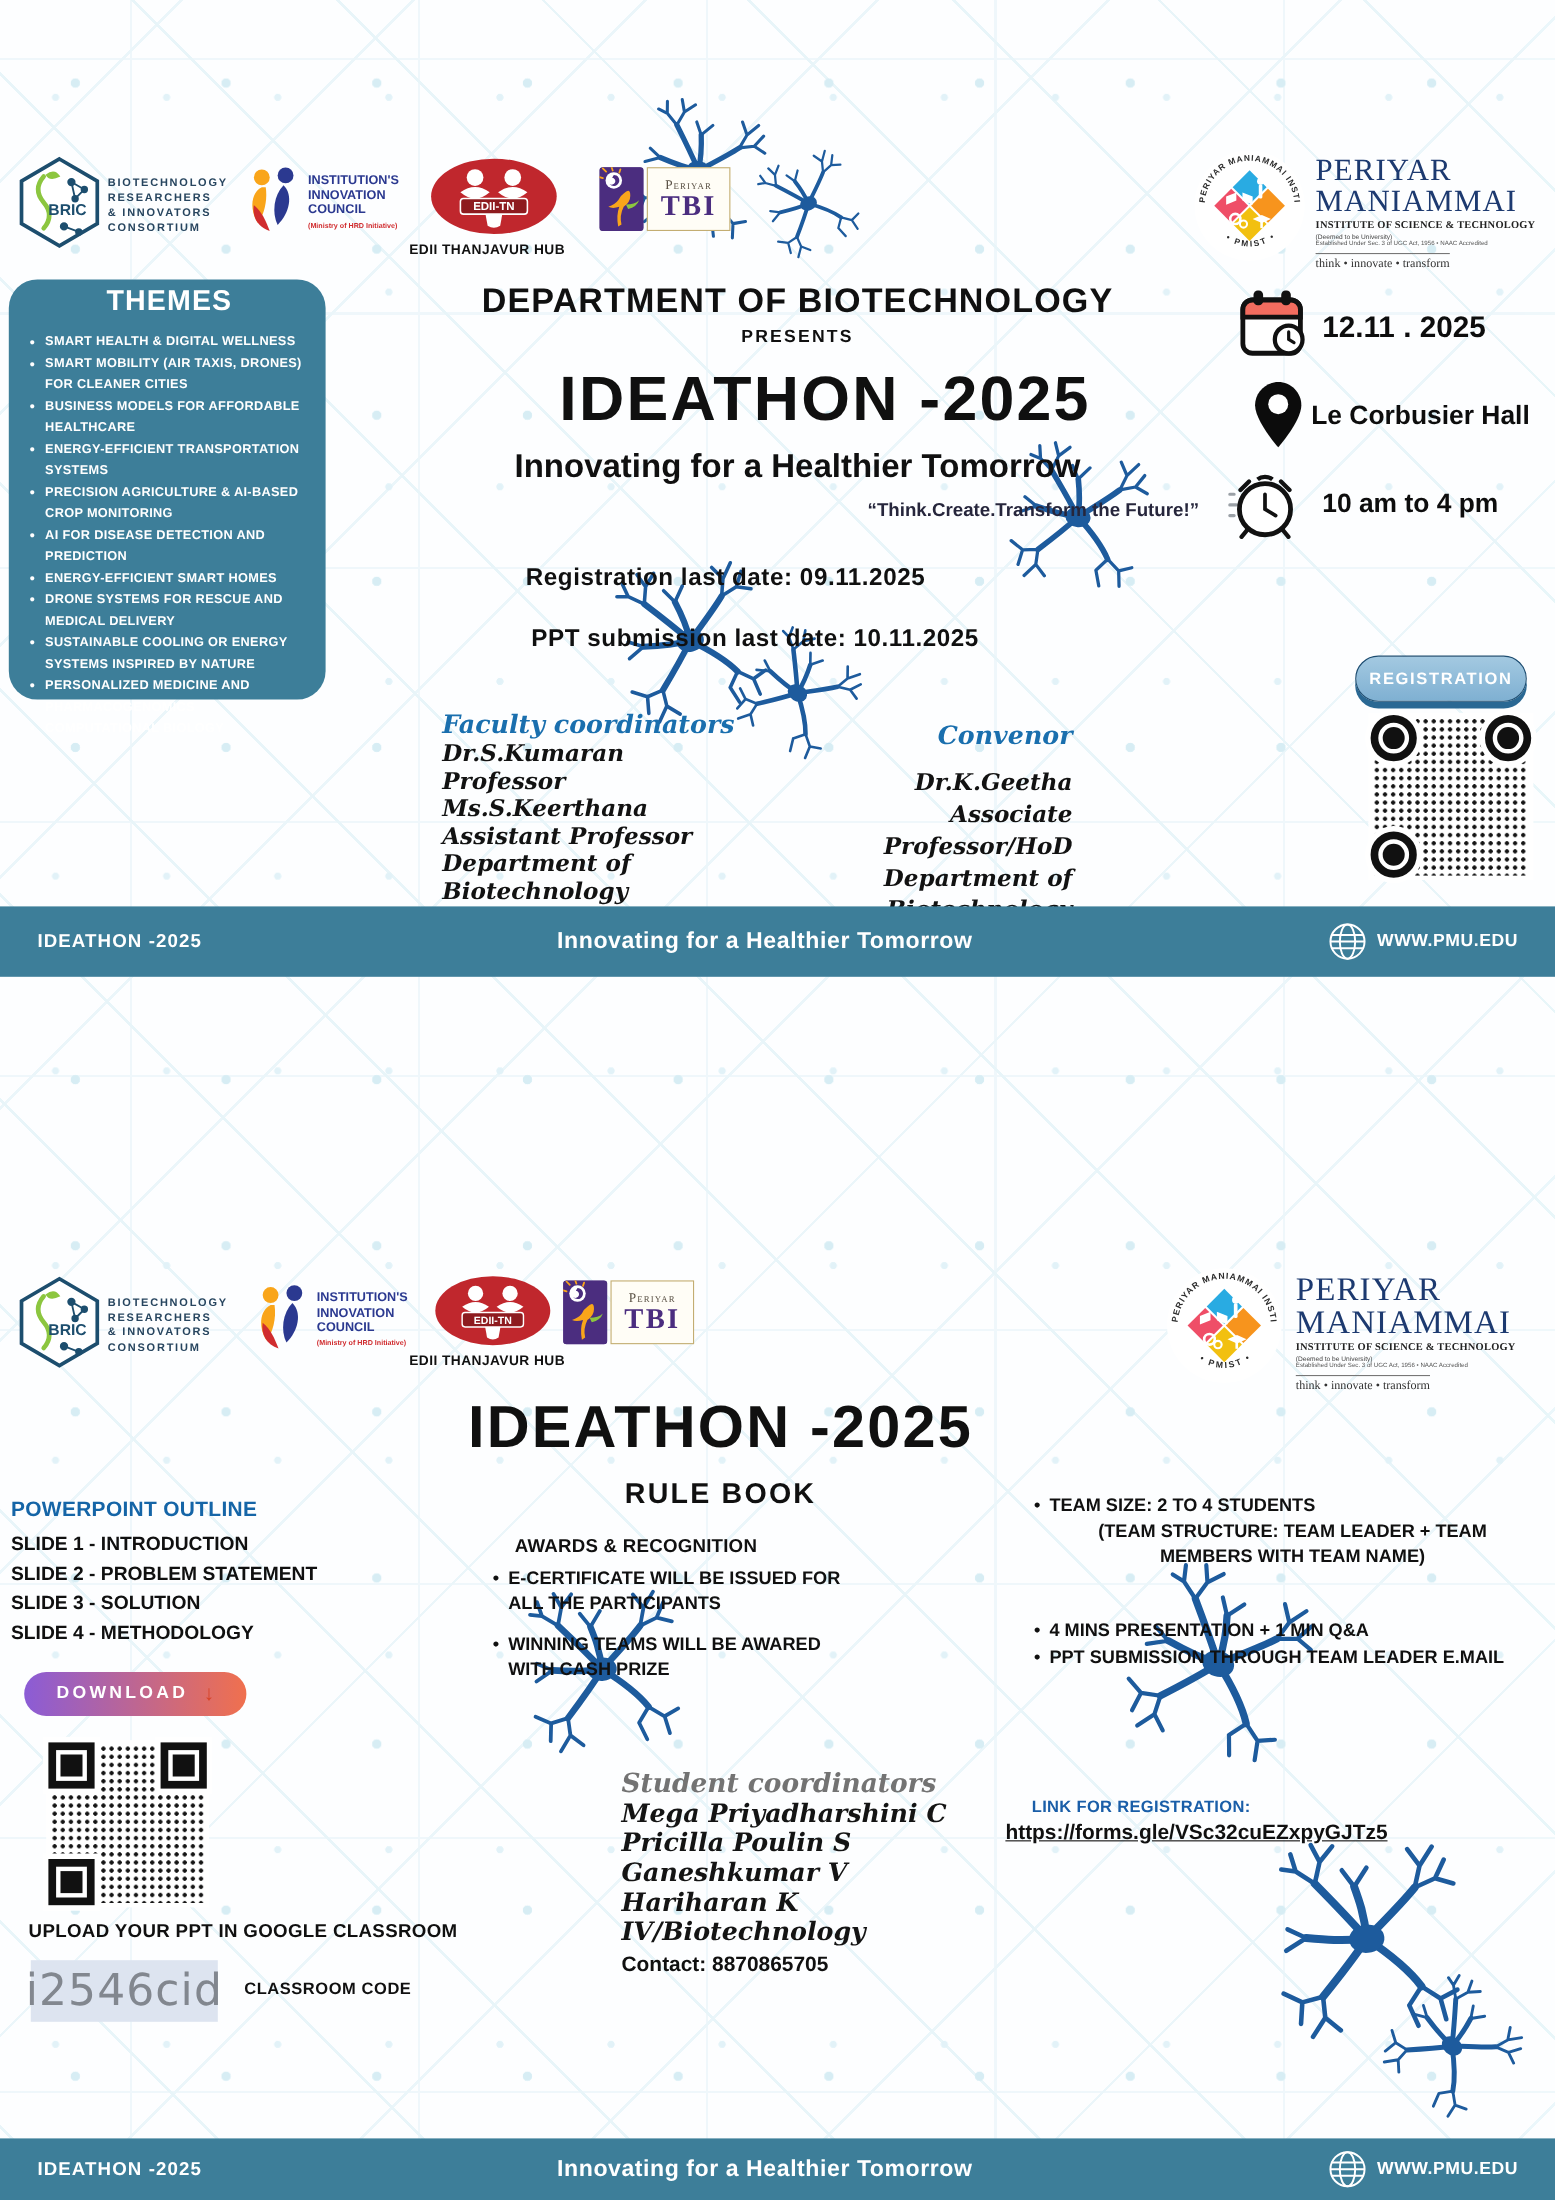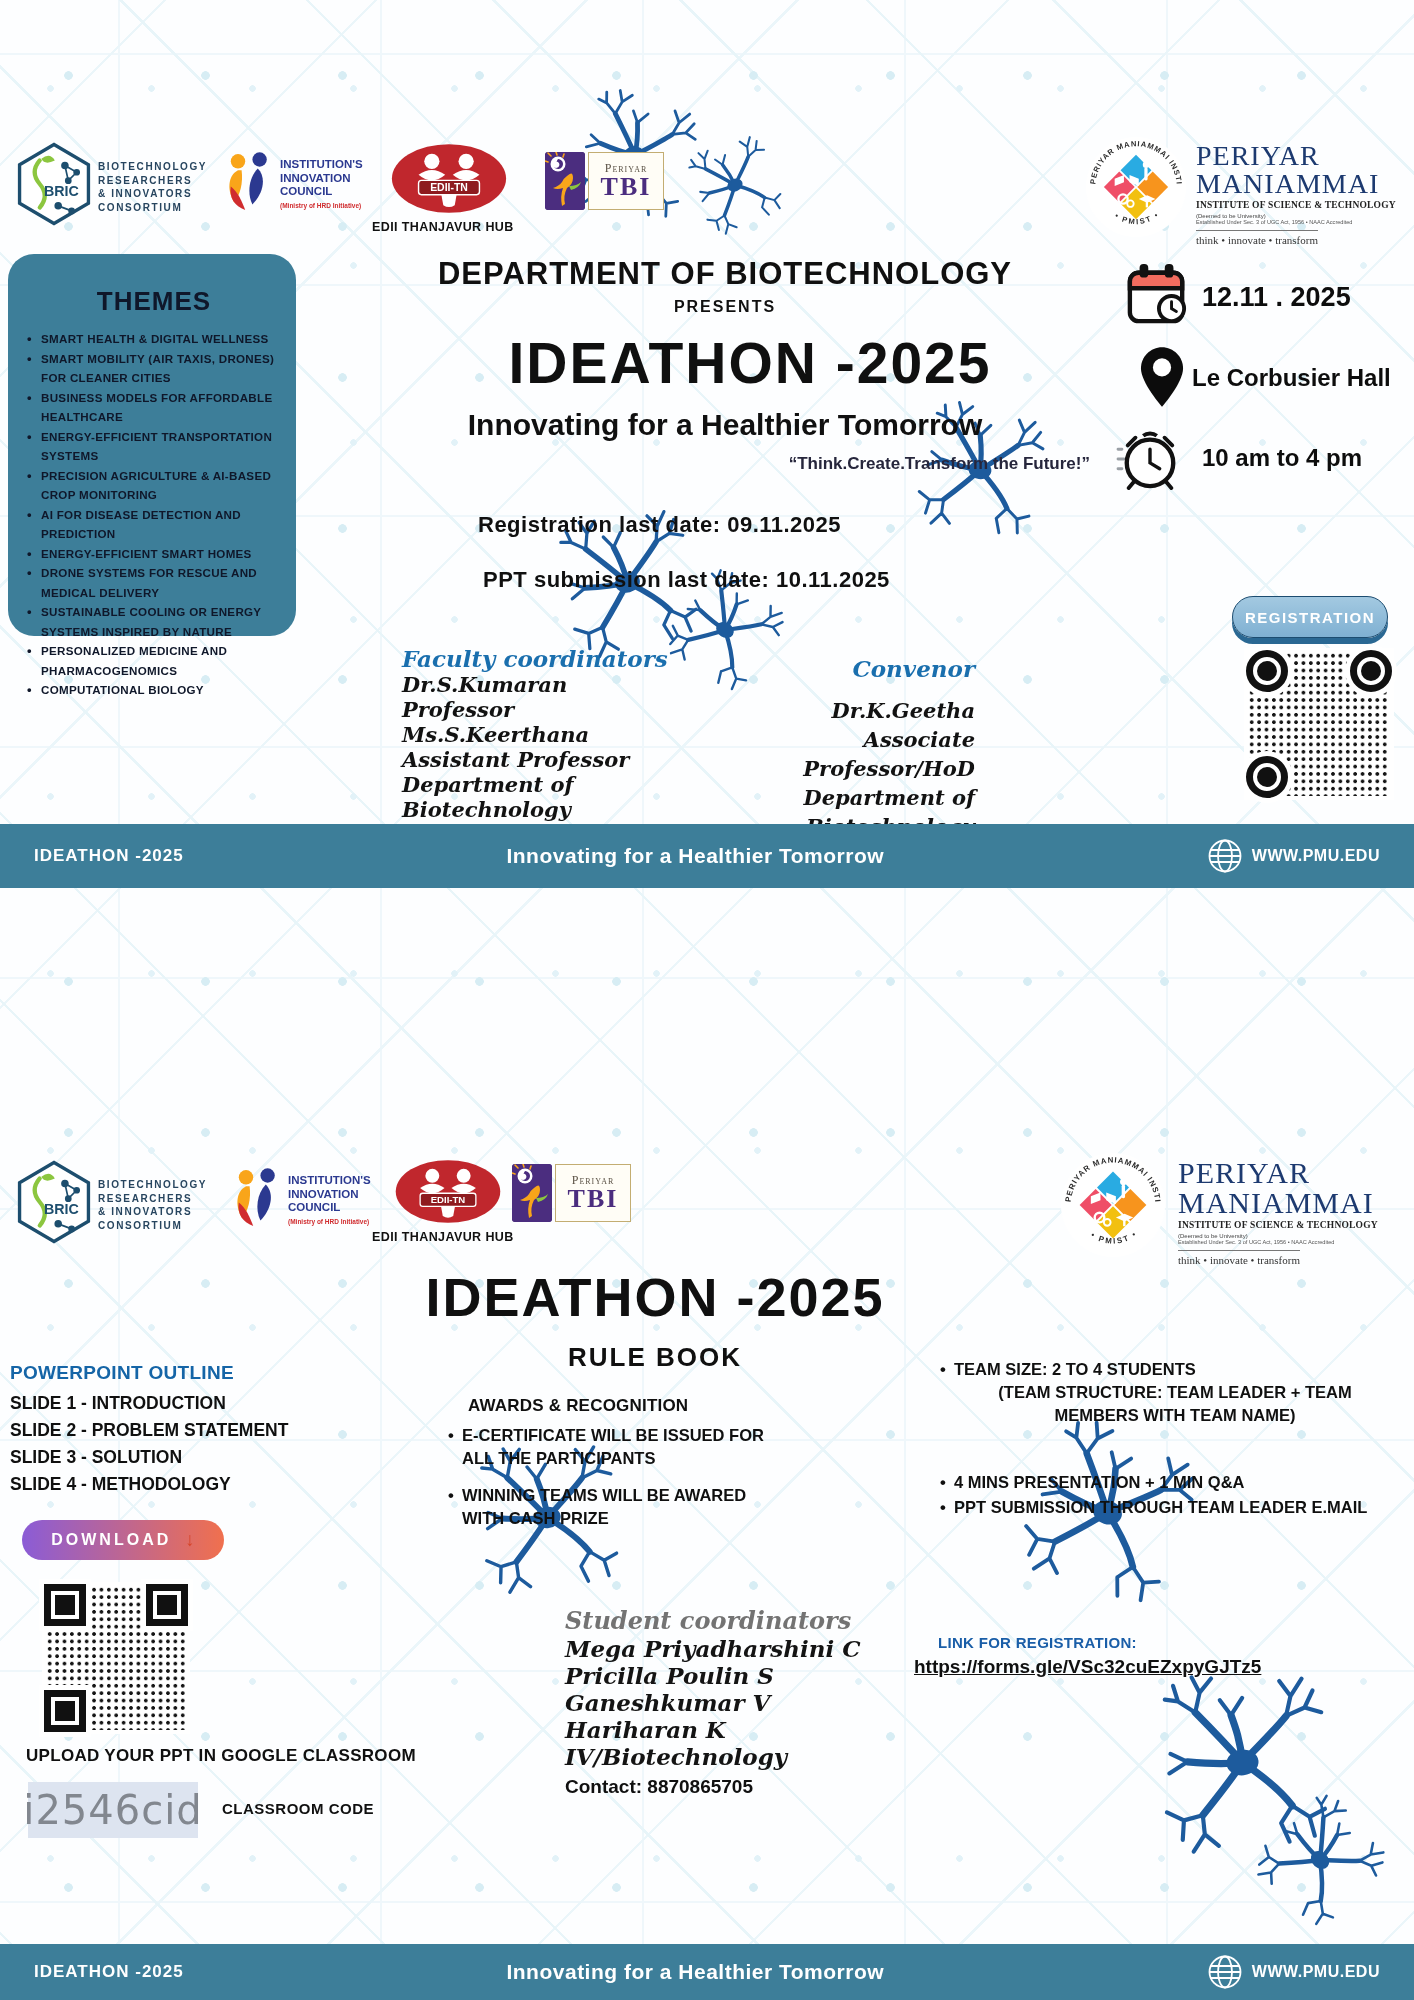--- a/index.html
+++ b/index.html
@@ -47,21 +47,21 @@
   
   .dept{font-size:31px;letter-spacing:1px;}
   .presents{font-size:16px;letter-spacing:2px;}
   .big-title{font-size:57px;letter-spacing:2px;font-weight:800;}
   .tagline{font-size:30px;font-weight:800;}
   .quote{font-size:17px;font-weight:700;color:#26263c;}
   
   .info-text{font-weight:800;color:#0d0d0d;}
   
   .themes{left:8px;top:254px;width:288px;height:382px;background:#3d7e99;border-radius:26px;
-          padding:32px 14px 10px 18px;box-sizing:border-box;color:#0f172a;}
+          padding:4px 14px 10px 18px;box-sizing:border-box;color:#ffffff;}
   .themes h2{margin:0;text-align:center;font-size:26px;font-weight:800;letter-spacing:1px;}
   .themes ul{list-style:none;margin:12px 0 0;padding:0;}
   .themes li{position:relative;padding-left:15px;font-size:11.6px;font-weight:700;
              letter-spacing:.3px;line-height:19.5px;}
   .themes li::before{content:"•";position:absolute;left:1px;top:0;font-size:13px;}
   
   .date-line{font-size:22px;font-weight:800;letter-spacing:.5px;}
   
   .serif-it{font-family:"DejaVu Serif","Liberation Serif",serif;font-style:italic;}
   .fac-head{font-size:23px;color:#1a6fae;font-weight:700;}

